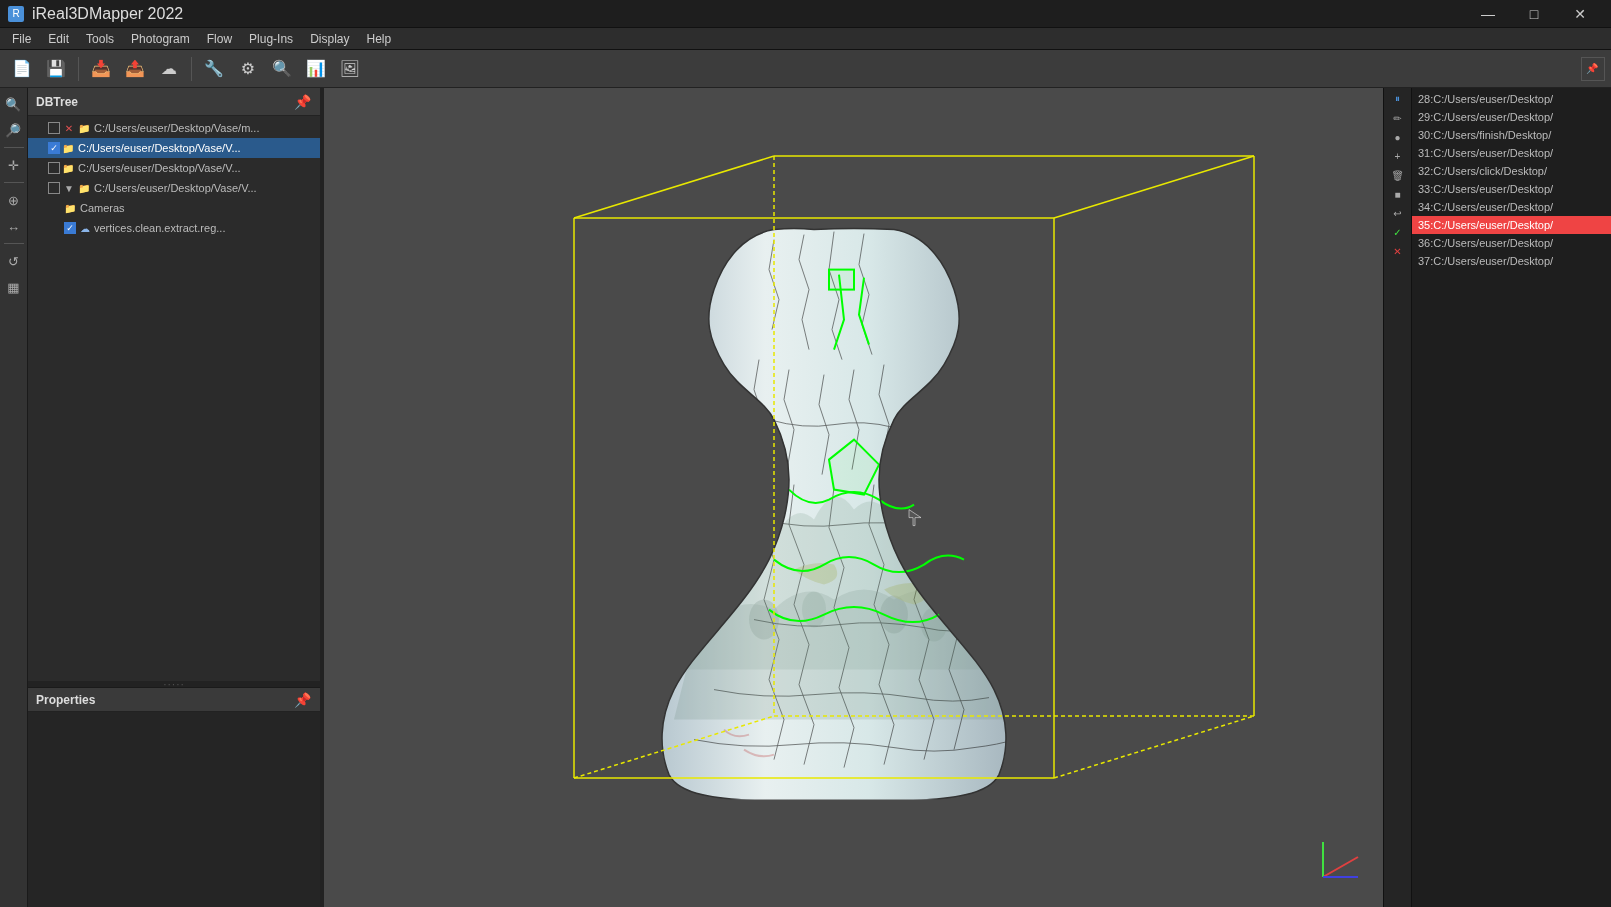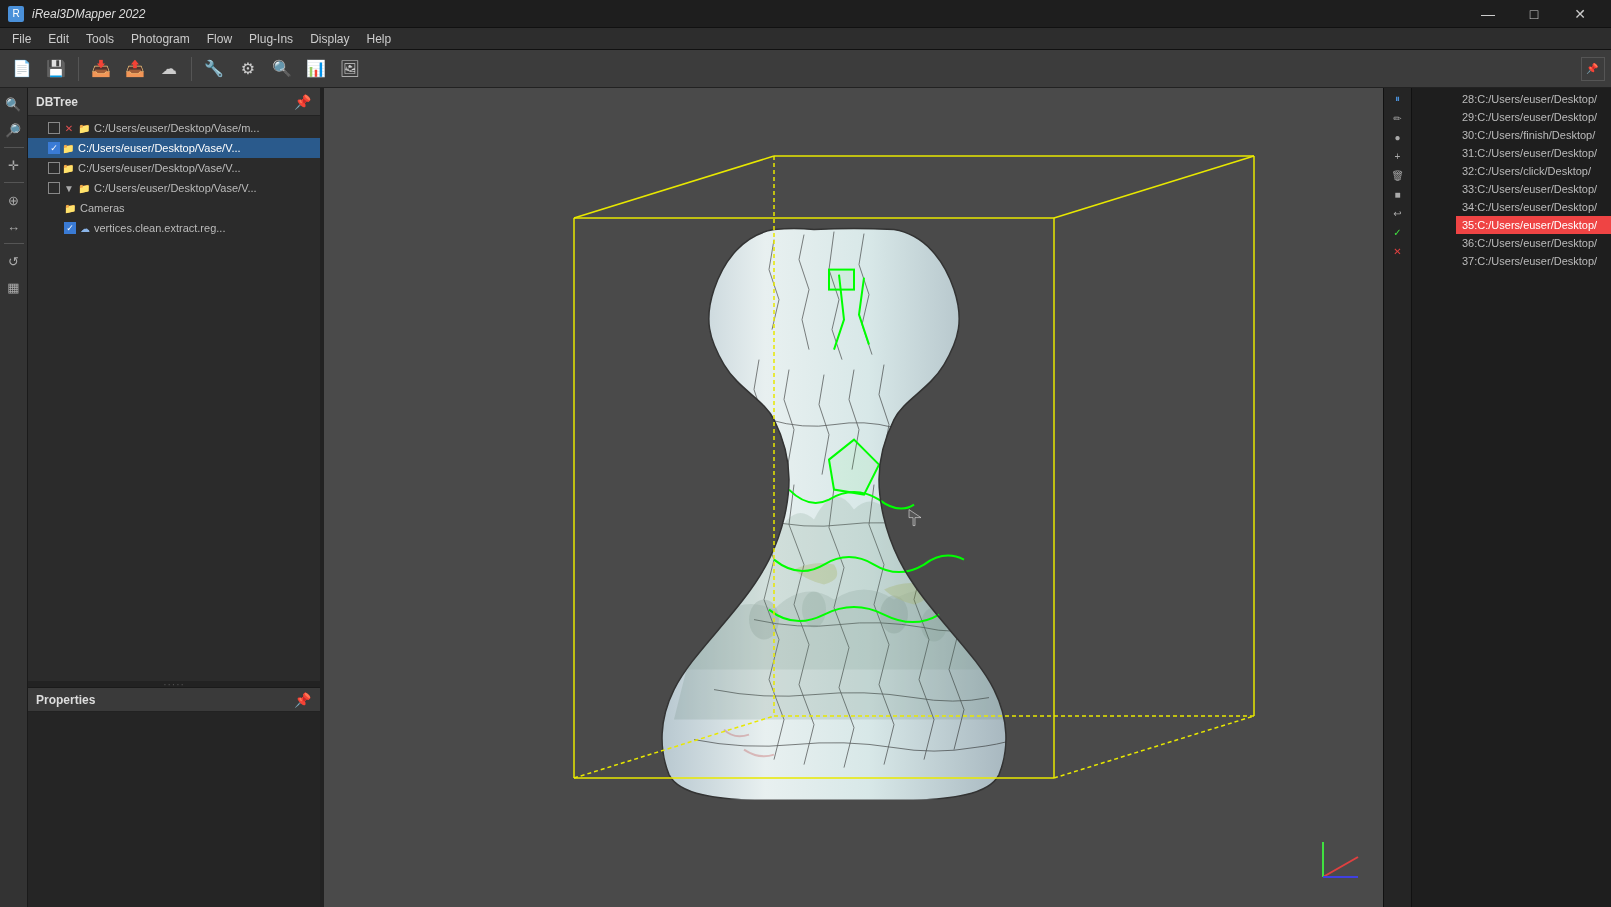--- a/index.html
+++ b/index.html
@@ -5,21 +5,21 @@
     * { margin: 0; padding: 0; box-sizing: border-box; }
     body { width: 1611px; height: 907px; background: #2b2b2b; font-family: 'Segoe UI', Arial, sans-serif; font-size: 12px; color: #ccc; overflow: hidden; user-select: none; }
 
     
     #titlebar {
       height: 28px; background: #1e1e1e; display: flex; align-items: center; justify-content: space-between;
       border-bottom: 1px solid #111; padding: 0 8px;
     }
     #titlebar-left { display: flex; align-items: center; gap: 8px; }
     #titlebar-icon { width: 16px; height: 16px; background: #4a90d9; border-radius: 2px; font-size: 10px; display: flex; align-items: center; justify-content: center; color: white; }
-    #titlebar-title { font-size: 12px; color: #ddd; font-style: italic; }
+    #titlebar-title { font-size: 16px; color: #ddd; }
     #titlebar-controls { display: flex; gap: 0; }
     .title-btn { width: 46px; height: 28px; display: flex; align-items: center; justify-content: center; cursor: pointer; color: #ccc; font-size: 14px; }
 
     
     #menubar {
       height: 22px; background: #2d2d2d; display: flex; align-items: center; padding: 0 4px;
       border-bottom: 1px solid #111; gap: 1px;
     }
     .menu-item { padding: 2px 8px; cursor: pointer; font-size: 12px; color: #ccc; }
 
@@ -68,21 +68,21 @@
     
     #viewport { flex: 1; background: #4a4a4a; position: relative; overflow: hidden; }
 
     
     #edit-mode-text { position: absolute; top: 12px; left: 50%; transform: translateX(-50%); text-align: center; pointer-events: none; }
     #edit-mode-line1 { color: #ffffff; font-size: 13px; }
     #edit-mode-line2 { color: #dddddd; font-size: 12px; }
 
     
     #right-panel { width: 200px; background: #1e1e1e; border-left: 1px solid #111; overflow-y: auto; padding: 2px 0; }
-    .rp-item { padding: 2px 6px; font-size: 11px; color: #bbb; cursor: pointer; white-space: nowrap; overflow: hidden; text-overflow: ellipsis; min-height: 18px; display: flex; align-items: center; margin-left: 44px; }
+    .rp-item { padding: 2px 6px; font-size: 11px; color: #bbb; cursor: pointer; white-space: nowrap; overflow: hidden; text-overflow: ellipsis; min-height: 18px; display: flex; align-items: center; }
     .rp-item.rp-selected { background: #ef4444; color: #fff; }
 
     
     #right-mini-toolbar { width: 28px; background: #252525; border-left: 1px solid #111; display: flex; flex-direction: column; align-items: center; padding: 2px 0; gap: 1px; }
     .rmt-btn { width: 22px; height: 18px; display: flex; align-items: center; justify-content: center; cursor: pointer; color: #aaa; font-size: 10px; border-radius: 1px; }
 
     
     #vase-svg { position: absolute; top: 50%; left: 50%; transform: translate(-50%, -48%); width: 480px; height: 580px; }
 
     

